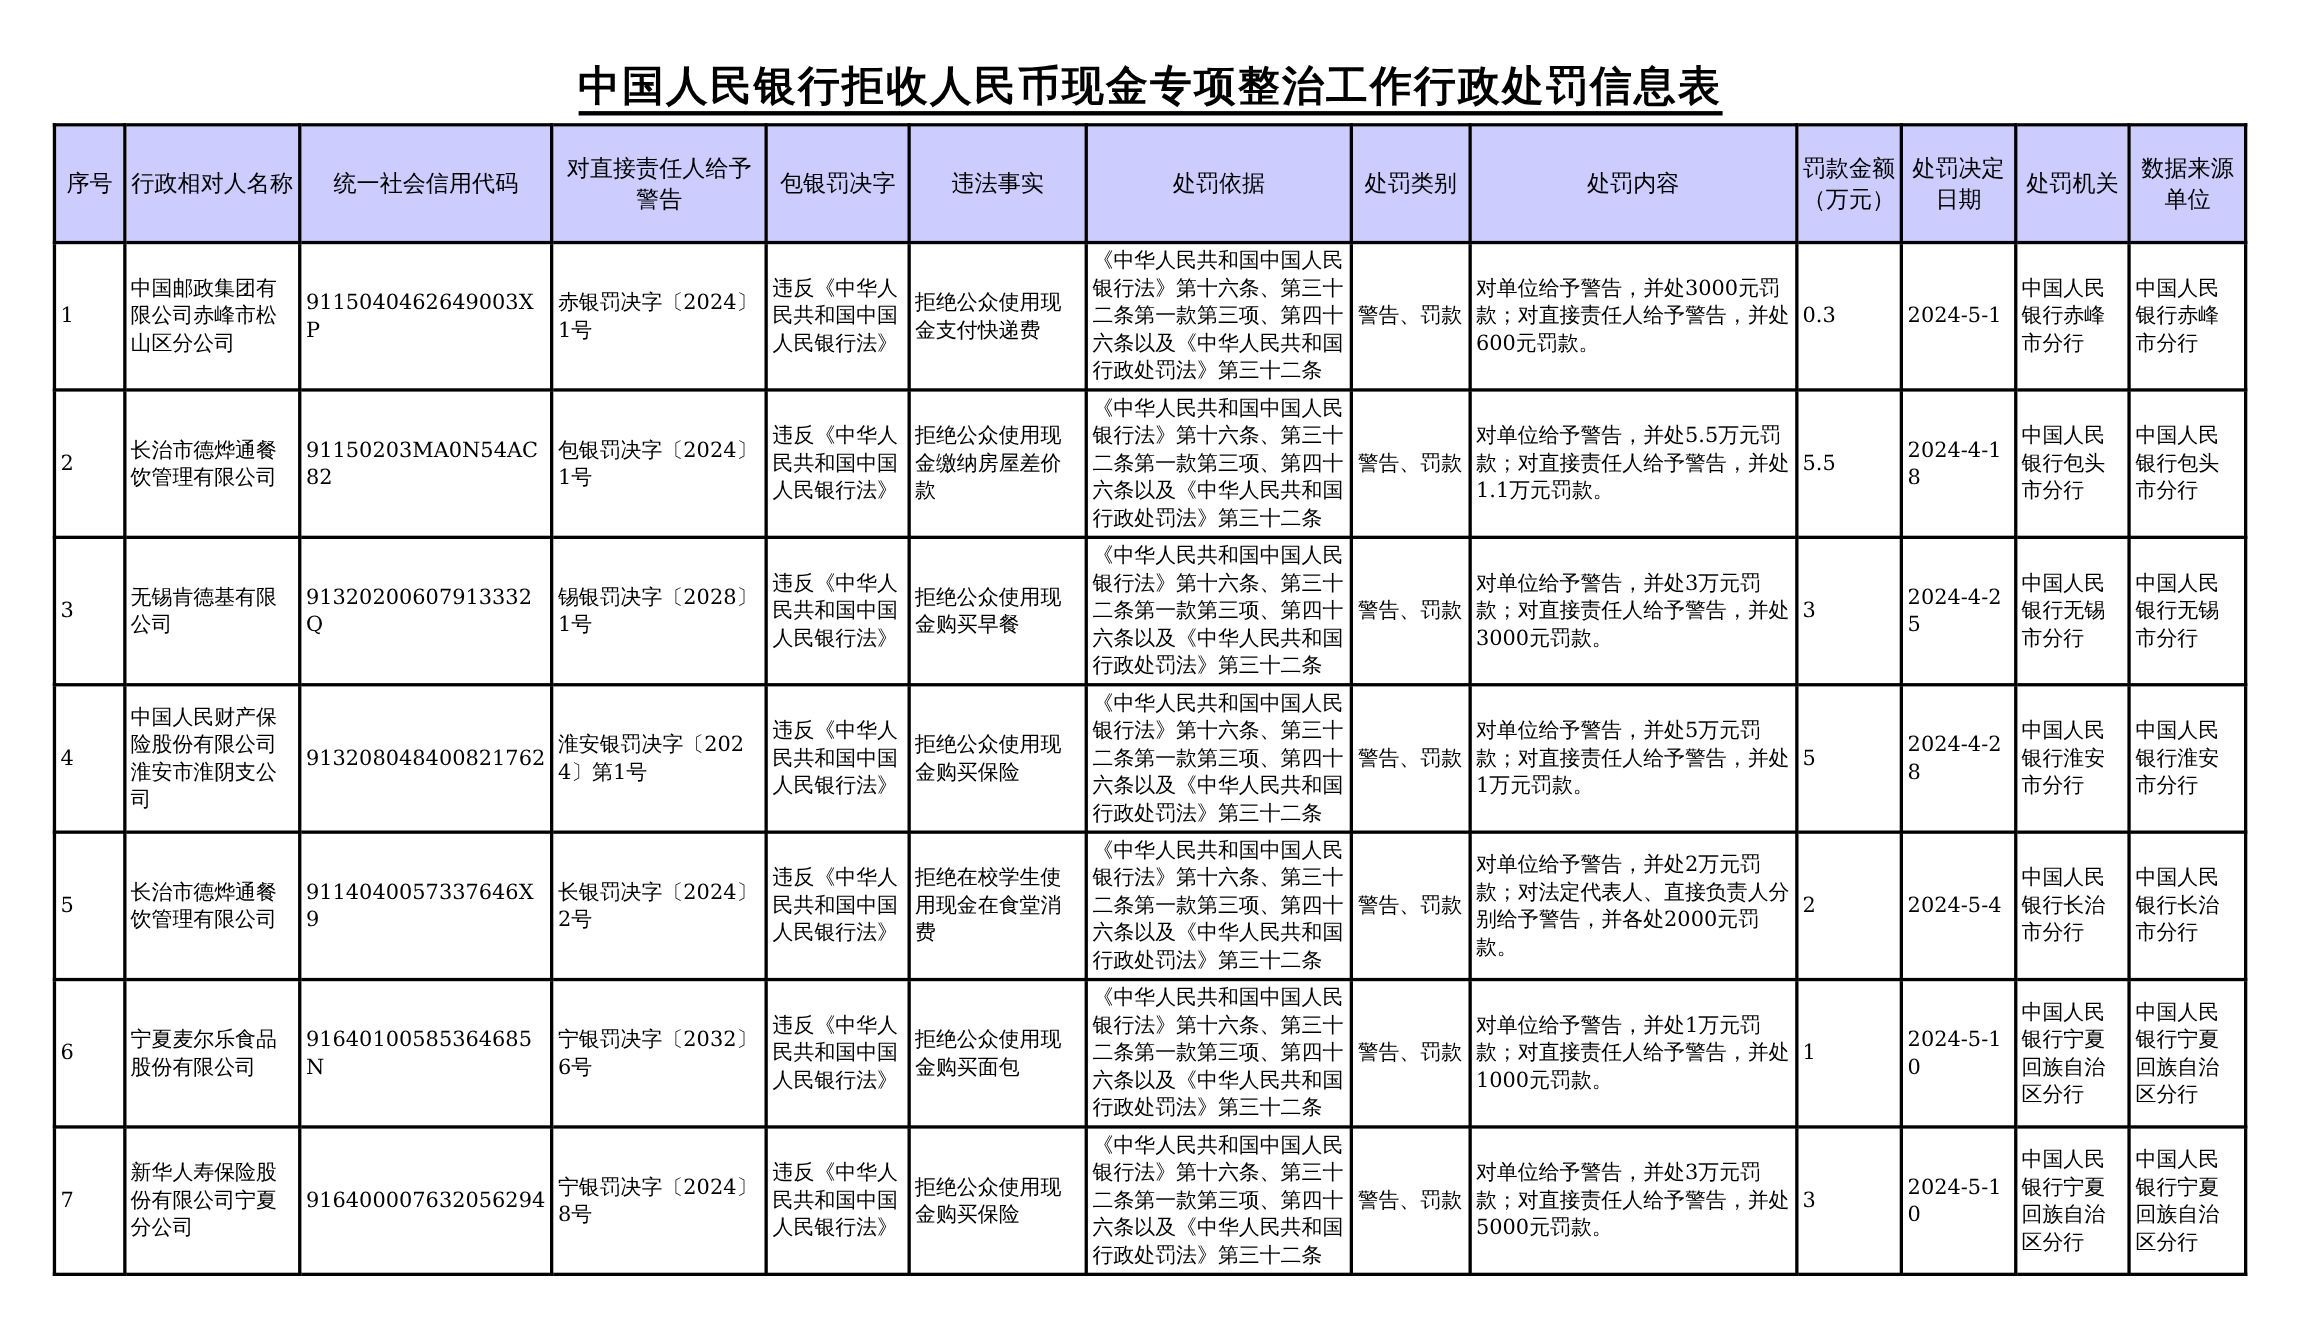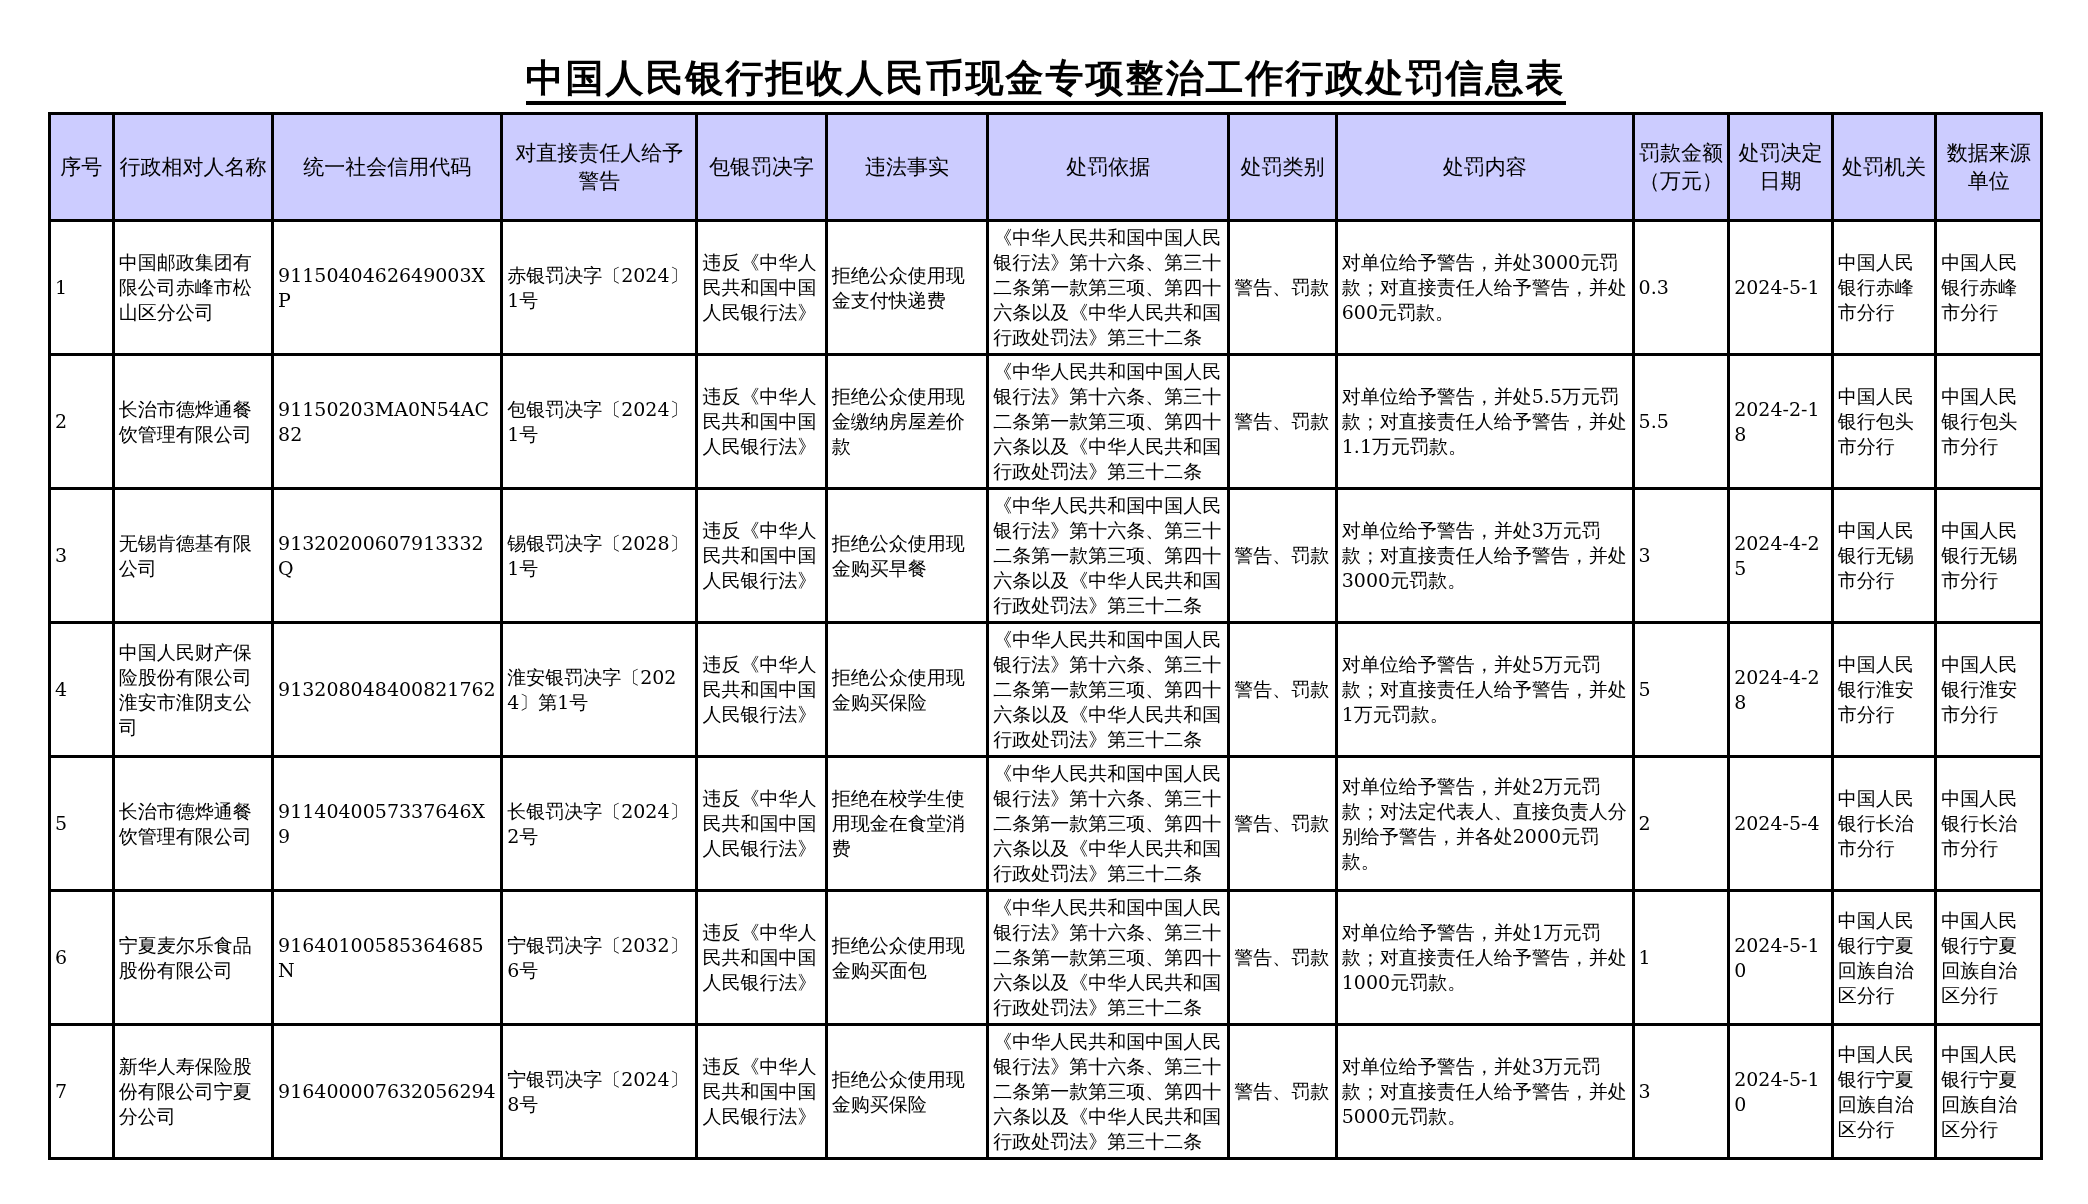--- a/index.html
+++ b/index.html
@@ -145,21 +145,21 @@
           <td class="col-index">2</td>
           <td class="col-party_name">长治市德烨通餐饮管理有限公司</td>
           <td class="col-credit_code">91150203MA0N54AC82</td>
           <td class="col-decision_doc_no">包银罚决字〔2024〕1号</td>
           <td class="col-violation_type">违反《中华人民共和国中国人民银行法》</td>
           <td class="col-violation_fact">拒绝公众使用现金缴纳房屋差价款</td>
           <td class="col-penalty_basis">《中华人民共和国中国人民银行法》第十六条、第三十二条第一款第三项、第四十六条以及《中华人民共和国行政处罚法》第三十二条</td>
           <td class="col-penalty_category">警告、罚款</td>
           <td class="col-penalty_content">对单位给予警告，并处5.5万元罚款；对直接责任人给予警告，并处1.1万元罚款。</td>
           <td class="col-fine_amount">5.5</td>
-          <td class="col-decision_date">2024-2-18</td>
+          <td class="col-decision_date">2024-4-18</td>
           <td class="col-penalty_authority">中国人民银行包头市分行</td>
           <td class="col-data_source">中国人民银行包头市分行</td>
         </tr>
         <tr>
           <td class="col-index">3</td>
           <td class="col-party_name">无锡肯德基有限公司</td>
           <td class="col-credit_code">91320200607913332Q</td>
           <td class="col-decision_doc_no">锡银罚决字〔2028〕1号</td>
           <td class="col-violation_type">违反《中华人民共和国中国人民银行法》</td>
           <td class="col-violation_fact">拒绝公众使用现金购买早餐</td>

